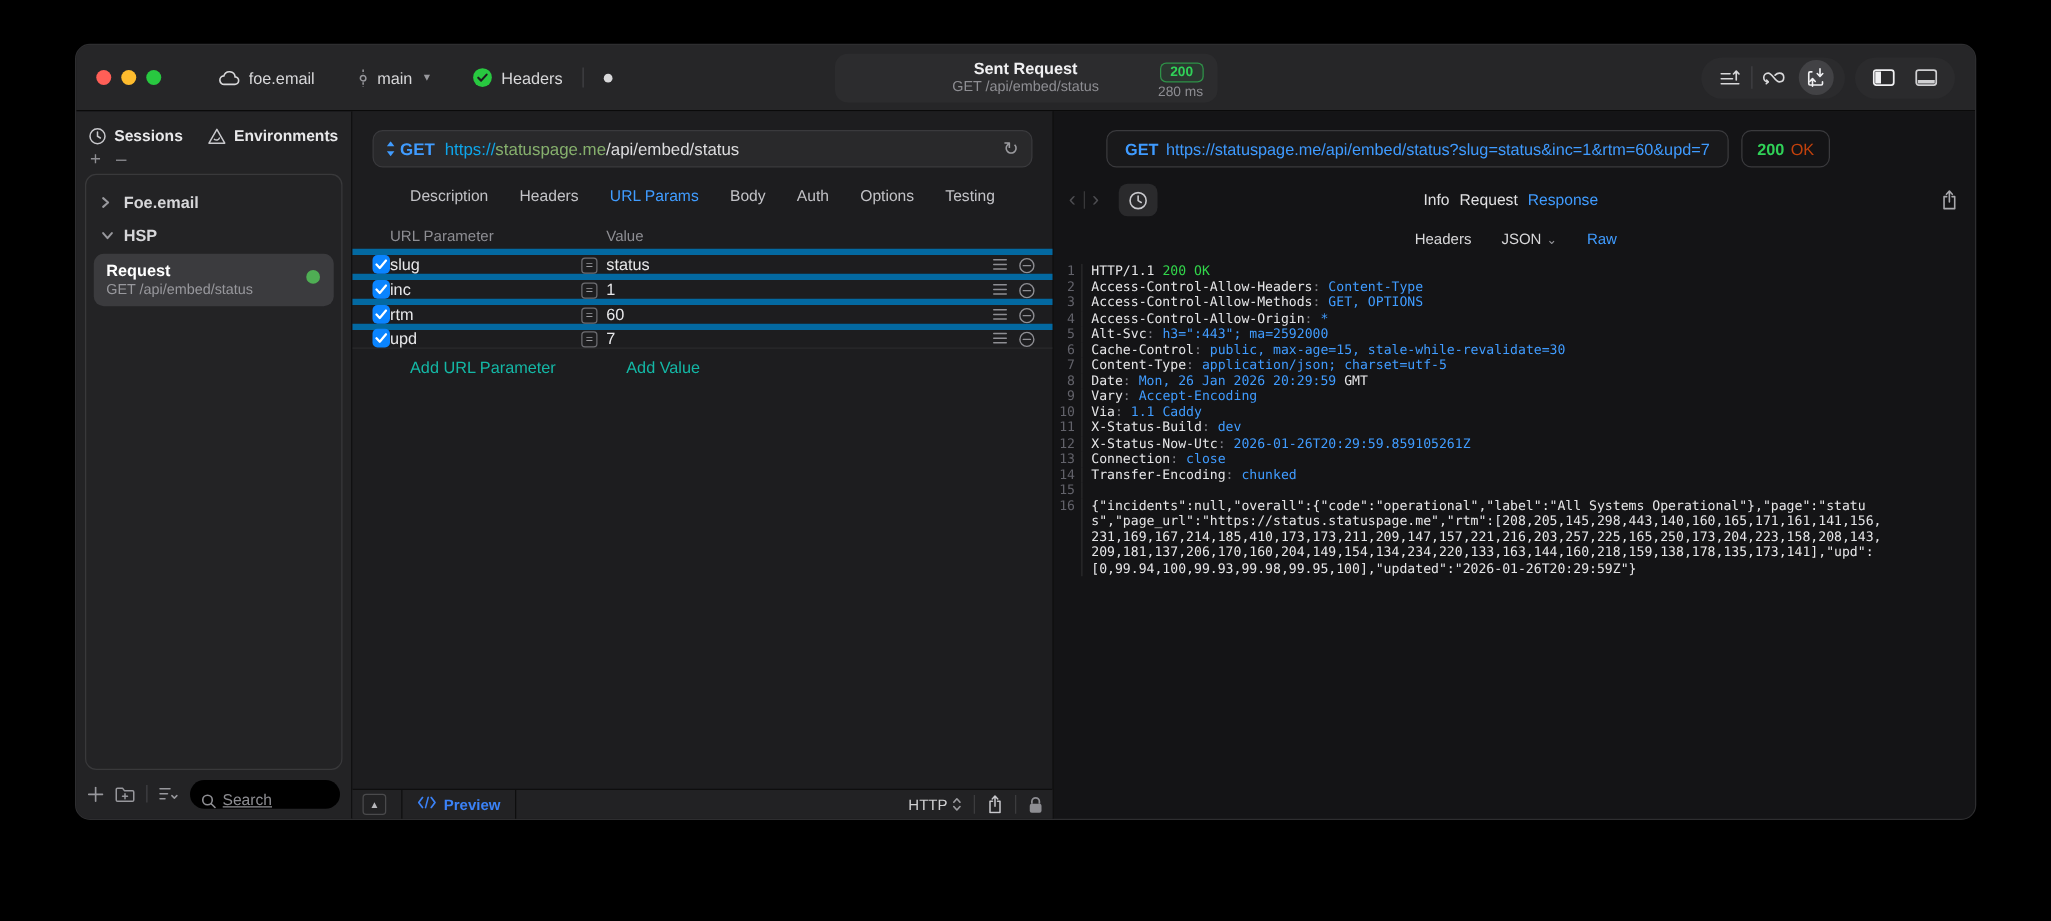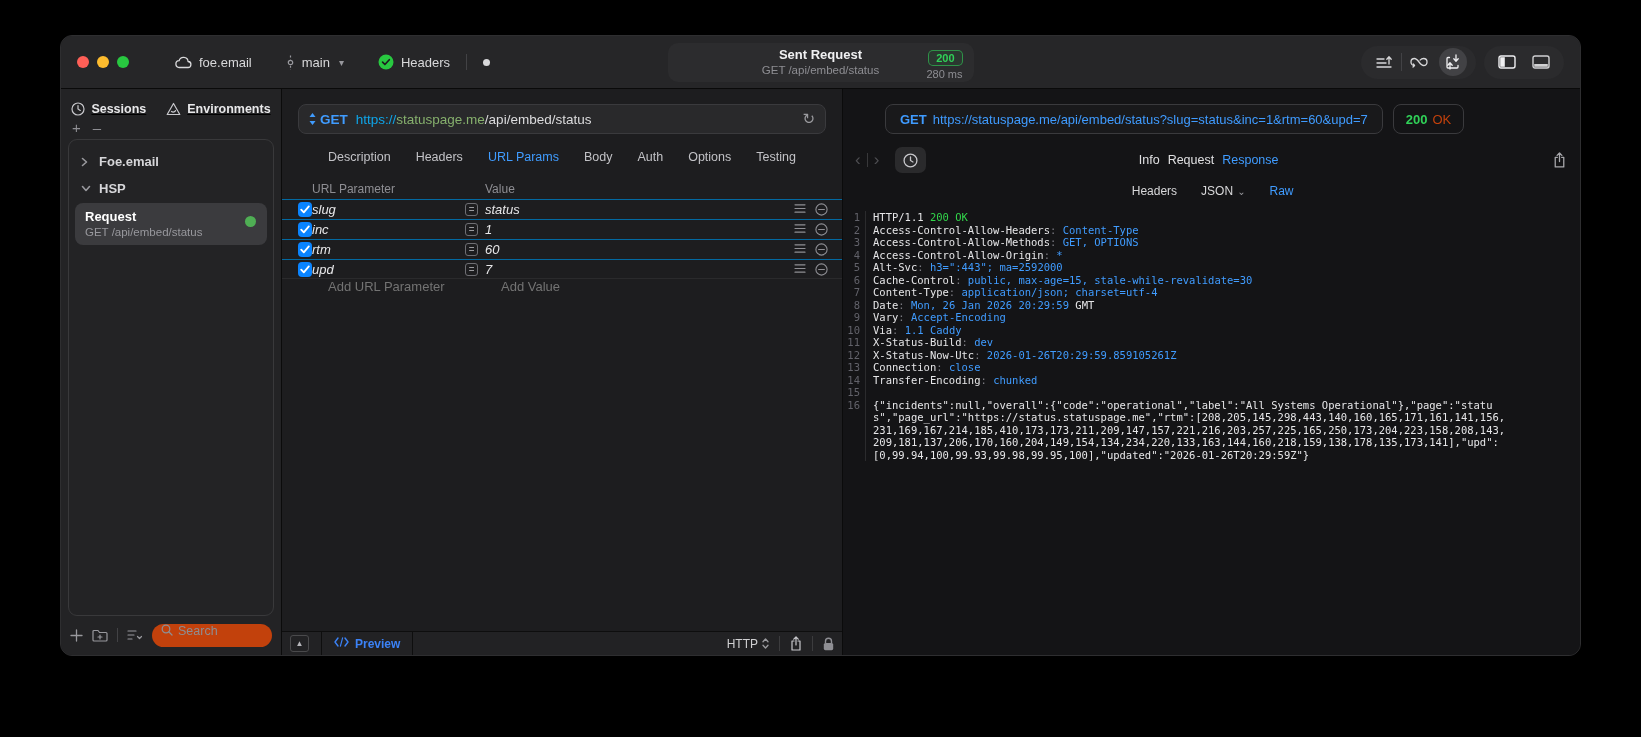--- a/index.html
+++ b/index.html
@@ -37,63 +37,63 @@
 
   
   .main { flex:1; display:flex; min-height:0; }
   .sidebar { width:221px; flex:0 0 221px; background:#232325; border-right:1px solid #0b0b0b;
              display:flex; flex-direction:column; padding:10px 7px 7px; }
   .mid { width:561px; flex:0 0 561px; background:#1d1d1f; border-right:1px solid #0b0b0b;
          display:flex; flex-direction:column; position:relative; }
   .right { flex:1; background:#141416; display:flex; flex-direction:column; position:relative; }
 
   
-  .sb-tabs { display:flex; justify-content:center; gap:20px; padding:3px 0 2px;text-decoration:underline; }
+  .sb-tabs { display:flex; justify-content:center; gap:20px; padding:3px 0 2px; }
   .sb-tab { display:flex; align-items:center; gap:6px; color:#e8e8ea; font-size:12.5px; font-weight:bold; }
   .sb-tab svg { color:#c8c8cc; }
   .sb-plusminus { display:flex; gap:12px; padding:4px 4px 3px; color:#8e8e93; font-size:15px; line-height:12px; }
   .sb-panel { flex:1; border:1px solid #39393b; border-radius:9px; margin-top:2px; padding:8px 4px; overflow:hidden; }
   .tree-item { display:flex; align-items:center; gap:8px; padding:6px 8px; color:#d6d6d9; font-size:13px; font-weight:bold; }
   .tree-chev { color:#98989d; width:10px; display:flex; }
   .req-card { background:#3b3b3e; border-radius:8px; margin:1px 2px; padding:6px 10px 7px; position:relative; }
   .req-card .t { font-size:13px; font-weight:bold; color:#fff; }
   .req-card .s { font-size:11.5px; color:#98989d; margin-top:2px; }
   .req-dot { position:absolute; right:11px; top:13px; width:11px; height:11px; border-radius:50%; background:#4fae54; }
   .sb-bottom { flex:0 0 26px; margin-top:6px; display:flex; align-items:center; gap:9px; color:#98989d; padding:0 2px; }
   .sb-bsep { width:1px; height:14px; background:#424245; }
-  .search-pill { flex:1; height:23px; background:#c2410c; border-radius:12px; display:flex; align-items:flex-start;
-                 gap:5px; padding:0 9px; color:#8e8e93; }
+  .search-pill { flex:1; height:23px; background:#000000; border-radius:12px; display:flex; align-items:flex-end;
+                 gap:5px; padding:0 9px; color:#8e8e93;text-decoration:underline; }
   .search-pill input { background:transparent; border:none; outline:none; color:#c8c8cc; font-size:12.5px; width:80px;
                        font-family:"Liberation Sans",sans-serif; }
   .search-pill input::placeholder { color:#8e8e93; }
 
   
   .url-bar { margin:15px 16px 0; height:30px; background:#29292b; border:1px solid #3a3a3d; border-radius:8px;
              display:flex; align-items:center; padding:0 10px; font-size:13.5px; }
   .stepper { color:#409cff; margin-right:4px; }
   .u-method { color:#409cff; font-weight:bold; margin-right:8px; }
   .u-proto { color:#0ea5e9; } .u-host { color:#86b06d; } .u-path { color:#dcdcde; }
   .u-reload { margin-left:auto; color:#9a9a9e; font-size:15px; }
   .rtabs { display:flex; justify-content:center; gap:25px; margin-top:16px; font-size:12.5px; color:#c2c2c6; }
   .rtab, .resp-tab, .stab { cursor:default; }
   .rtab.active, .resp-tab.active, .stab.active { color:#409cff; }
   .ptable { margin-top:15px; font-size:13px; }
   .phead { display:flex; align-items:center; height:20px; color:#8e8e93; font-size:12px; }
-  .prow { display:flex; align-items:center; height:20px; border-top:1px solid #0369a1; color:#e8e8ea;font-style:italic; }
+  .prow { display:flex; align-items:flex-end; height:20px; border-top:5px solid #0369a1; color:#e8e8ea; }
   .prow:last-of-type { border-bottom:1px solid #2a2a2c; }
   .c-cb { width:30px; padding-left:16px; flex:0 0 30px; display:flex; }
   .c-name { flex:0 0 153px; padding-left:0; }
   .phead .c-name { flex:0 0 173px; }
   .cb { width:15px; height:15px; border-radius:4px; background:#0a84ff; display:flex; align-items:center; justify-content:center; }
   .c-eq { flex:0 0 20px; }
   .eqbox { width:13px; height:13px; border:1px solid #6e6e73; border-radius:3px; color:#9a9a9e;
            font-size:10px; display:flex; align-items:center; justify-content:center; }
   .c-val { flex:1; }
   .c-icons { flex:0 0 58px; display:flex; gap:9px; justify-content:flex-end; padding-right:14px; }
-  .addrow { display:flex; height:22px; align-items:flex-start; color:#737373; }
+  .addrow { display:flex; height:22px; align-items:flex-end; color:#14b8a6; }
   .addrow .a1 { margin-left:46px; flex:0 0 173px; }
   .mid-footer { position:absolute; left:0; right:0; bottom:0; height:24px; background:#222224; border-top:1px solid #0e0e0e;
                 display:flex; align-items:center; padding:0 8px; font-size:12px; }
   .collapse-box { width:19px; height:17px; border:1px solid #4a4a4c; border-radius:3px; display:flex;
                   align-items:center; justify-content:center; color:#b8b8bc; font-size:8px; }
   .mf-sep { width:1px; height:24px; background:#0e0e0e; margin:0 12px; }
   .preview { display:flex; align-items:flex-start; gap:6px; color:#3b82f7; font-weight:bold; }
   .mf-right { margin-left:auto; display:flex; align-items:center; gap:10px; color:#d0d0d2; }
   .mf-rsep { width:1px; height:15px; background:#3c3c3e; }
 
@@ -558,21 +558,21 @@
           <div class="code-line">
             <span class="ln">5</span>
             <span class="ct"><span class="s-w">Alt-Svc</span><span class="s-d">: </span><span class="s-b">h3=":443"; ma=2592000</span></span>
           </div>
           <div class="code-line">
             <span class="ln">6</span>
             <span class="ct"><span class="s-w">Cache-Control</span><span class="s-d">: </span><span class="s-b">public, max-age=15, stale-while-revalidate=30</span></span>
           </div>
           <div class="code-line">
             <span class="ln">7</span>
-            <span class="ct"><span class="s-w">Content-Type</span><span class="s-d">: </span><span class="s-b">application/json; charset=utf-4</span></span>
+            <span class="ct"><span class="s-w">Content-Type</span><span class="s-d">: </span><span class="s-b">application/json; charset=utf-5</span></span>
           </div>
           <div class="code-line">
             <span class="ln">8</span>
             <span class="ct"><span class="s-w">Date</span><span class="s-d">: </span><span class="s-b">Mon, 26 Jan 2026 20:29:59</span><span class="s-w"> GMT</span></span>
           </div>
           <div class="code-line">
             <span class="ln">9</span>
             <span class="ct"><span class="s-w">Vary</span><span class="s-d">: </span><span class="s-b">Accept-Encoding</span></span>
           </div>
           <div class="code-line">

